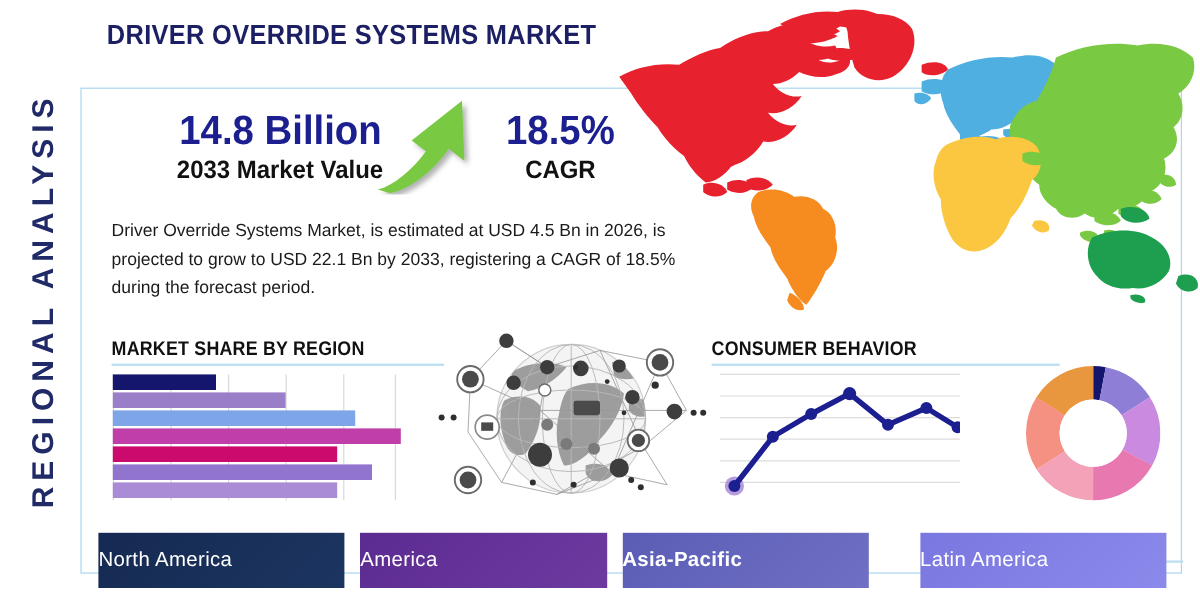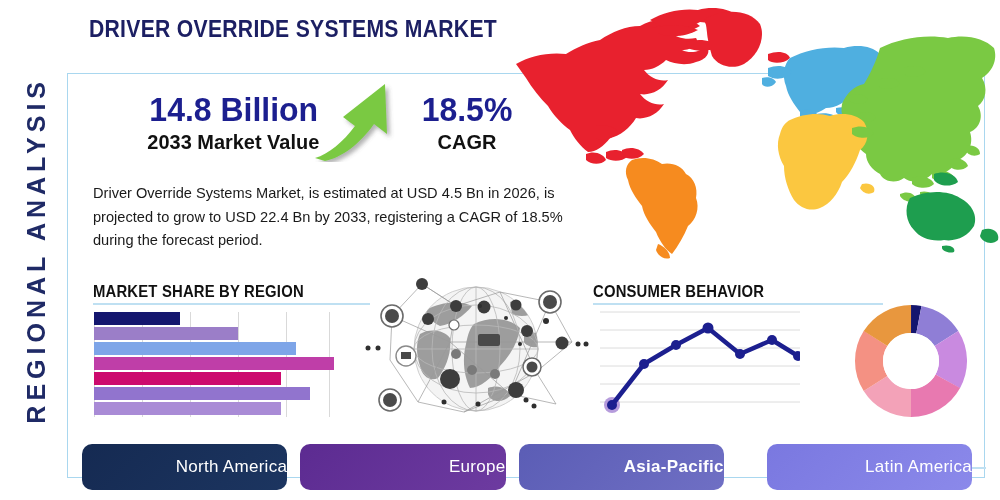--- a/index.html
+++ b/index.html
@@ -113,22 +113,22 @@
   
   .linechart { position: absolute; left: 600px; top: 306px; width: 200px; height: 108px; }
 
   
   .donut { position: absolute; left: 855px; top: 305px; width: 112px; height: 112px; }
 
   
   .regions { position: absolute; left: 82px; top: 444px; width: 890px; height: 46px; display: flex; gap: 13px; }
   .region-btn {
     flex: 1;
-    border-radius: 10px;
-    display: flex; align-items: center; justify-content: flex-end;
+    border-radius: 0;
+    display: flex; align-items: center; justify-content: flex-start;
     font-size: 17px;
     color: #ffffff;
     font-family: "Liberation Sans", sans-serif;
     letter-spacing: 0.3px;
   }
   .region-connector { position: absolute; top: 467px; height: 1.5px; background: #bfe0f2; }
 </style>
 </head>
 <body>
 
@@ -155,21 +155,21 @@
   <svg viewBox="0 0 90 80" width="90" height="80">
     <defs>
       <filter id="ashadow" x="-20%" y="-20%" width="150%" height="150%">
         <feDropShadow dx="3" dy="3" stdDeviation="2" flood-color="#555" flood-opacity="0.45"></feDropShadow>
       </filter>
     </defs>
     <path d="M2 76 C 16 72, 30 60, 42 44 L 30 35 L 72 2 L 74 52 L 61 42 C 47 62, 28 76, 12 79 Z" fill="#7ac943" filter="url(#ashadow)"></path>
   </svg>
 </div>
 
-<div class="description">Driver Override Systems Market, is estimated at USD 4.5 Bn in 2026, is projected to grow to USD 22.4 Bn by 2033, registering a CAGR of 18.5% during the forecast period.</div>
+<div class="description">Driver Override Systems Market, is estimated at USD 4.5 Bn in 2026, is projected to grow to USD 22.1 Bn by 2033, registering a CAGR of 18.5% during the forecast period.</div>
 
 <div class="world-map">
   <svg viewBox="0 0 500 268" width="500" height="268">
 
     <g fill="#e8212e">
       <path d="M16 62 C30 54, 48 50, 66 52 C76 46, 88 40, 100 38 C112 30, 126 24, 140 24
                C150 18, 162 16, 172 20 C182 16, 194 18, 200 24 C190 30, 178 32, 170 30
                C176 36, 186 38, 196 36 C200 42, 192 48, 182 48 C190 52, 200 50, 206 44
                C212 50, 206 58, 196 60 C186 64, 174 62, 166 58 C160 64, 152 68, 144 68
                C150 76, 160 80, 168 78 C162 88, 150 94, 140 92 C146 100, 156 104, 164 102
@@ -407,21 +407,21 @@
 <div class="region-connector" style="left:430px; width:22px;"></div>
 <div class="region-connector" style="left:612px; width:22px;"></div>
 <div class="region-connector" style="left:793px; width:22px;"></div>
 <div class="region-connector" style="left:960px; width:26px;"></div>
 
 <div class="regions">
   <div class="region-btn" style="background:linear-gradient(135deg,#152a52,#1c3560);">
     <span>North America</span>
   </div>
   <div class="region-btn" style="background:linear-gradient(135deg,#5c2b91,#6d3ba0);">
-    <span>Europe</span>
+    <span>America</span>
   </div>
   <div class="region-btn" style="background:linear-gradient(135deg,#5b5db5,#6f6fc4);font-weight:bold;">
     <span>Asia-Pacific</span>
   </div>
   <div class="region-btn" style="background:linear-gradient(135deg,#7a78e0,#8b89ea);margin-left:30px;">
     <span>Latin America</span>
   </div>
 </div>
 
 </body></html>

